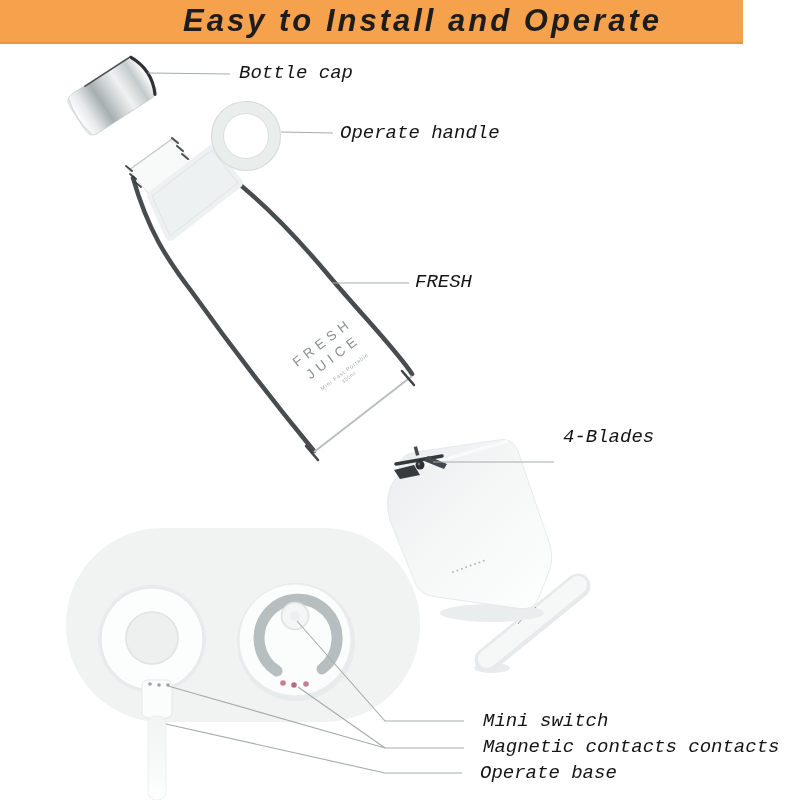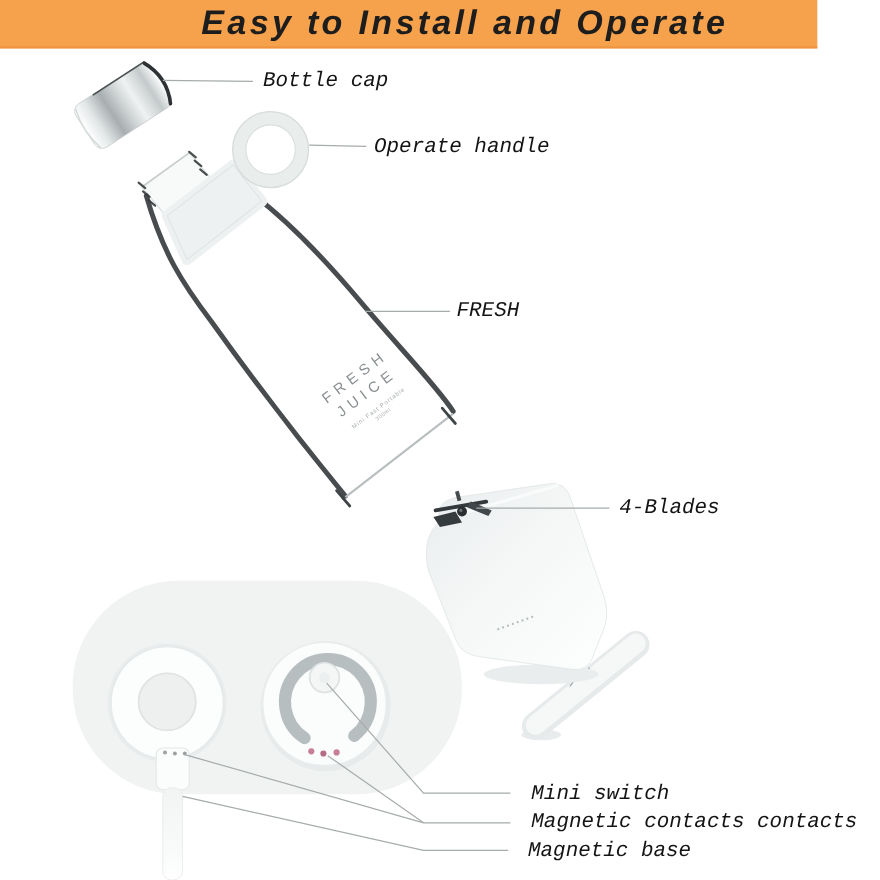--- a/index.html
+++ b/index.html
@@ -29,21 +29,21 @@
   .bp-brand{margin:0;font-size:13.5px;letter-spacing:5px;line-height:1.3;color:#8A9092;font-weight:400}
   .bp-tag{margin:7px 0 0;font-size:5.5px;letter-spacing:.8px;color:#A7ACAE}
   .bp-cap{margin:1px 0 0;font-size:5px;letter-spacing:.5px;color:#ABB0B2}
   .lbl{
     position:absolute;z-index:3;font-family:"Liberation Mono",monospace;font-style:italic;
     font-size:19px;color:var(--label_text);white-space:nowrap;transform:translateY(-54%);
   }
   .lbl-bottle-cap{left:239px;top:74px}
   .lbl-silicone-handle{left:340px;top:134px}
   .lbl-pctg{left:415px;top:283px}
-  .lbl-blades{left:563px;top:462px}
+  .lbl-blades{left:563px;top:438px}
   .lbl-work-switch{left:483px;top:722px}
   .lbl-magnetic{left:483px;top:748px}
   .lbl-charging-base{left:480px;top:774px}
 </style>
 </head>
 <body>
 
 <header class="banner">
   <h1>Easy to Install and Operate</h1>
 </header>
@@ -193,13 +193,13 @@
   <p class="bp-tag">Mini Fast Portable</p>
   <p class="bp-cap">300ml</p>
 </div>
 
 <span class="lbl lbl-bottle-cap">Bottle cap</span>
 <span class="lbl lbl-silicone-handle">Operate handle</span>
 <span class="lbl lbl-pctg">FRESH</span>
 <span class="lbl lbl-blades">4-Blades</span>
 <span class="lbl lbl-work-switch">Mini switch</span>
 <span class="lbl lbl-magnetic">Magnetic contacts contacts</span>
-<span class="lbl lbl-charging-base">Magnetic base</span>
+<span class="lbl lbl-charging-base">Operate base</span>
 
 </body></html>

